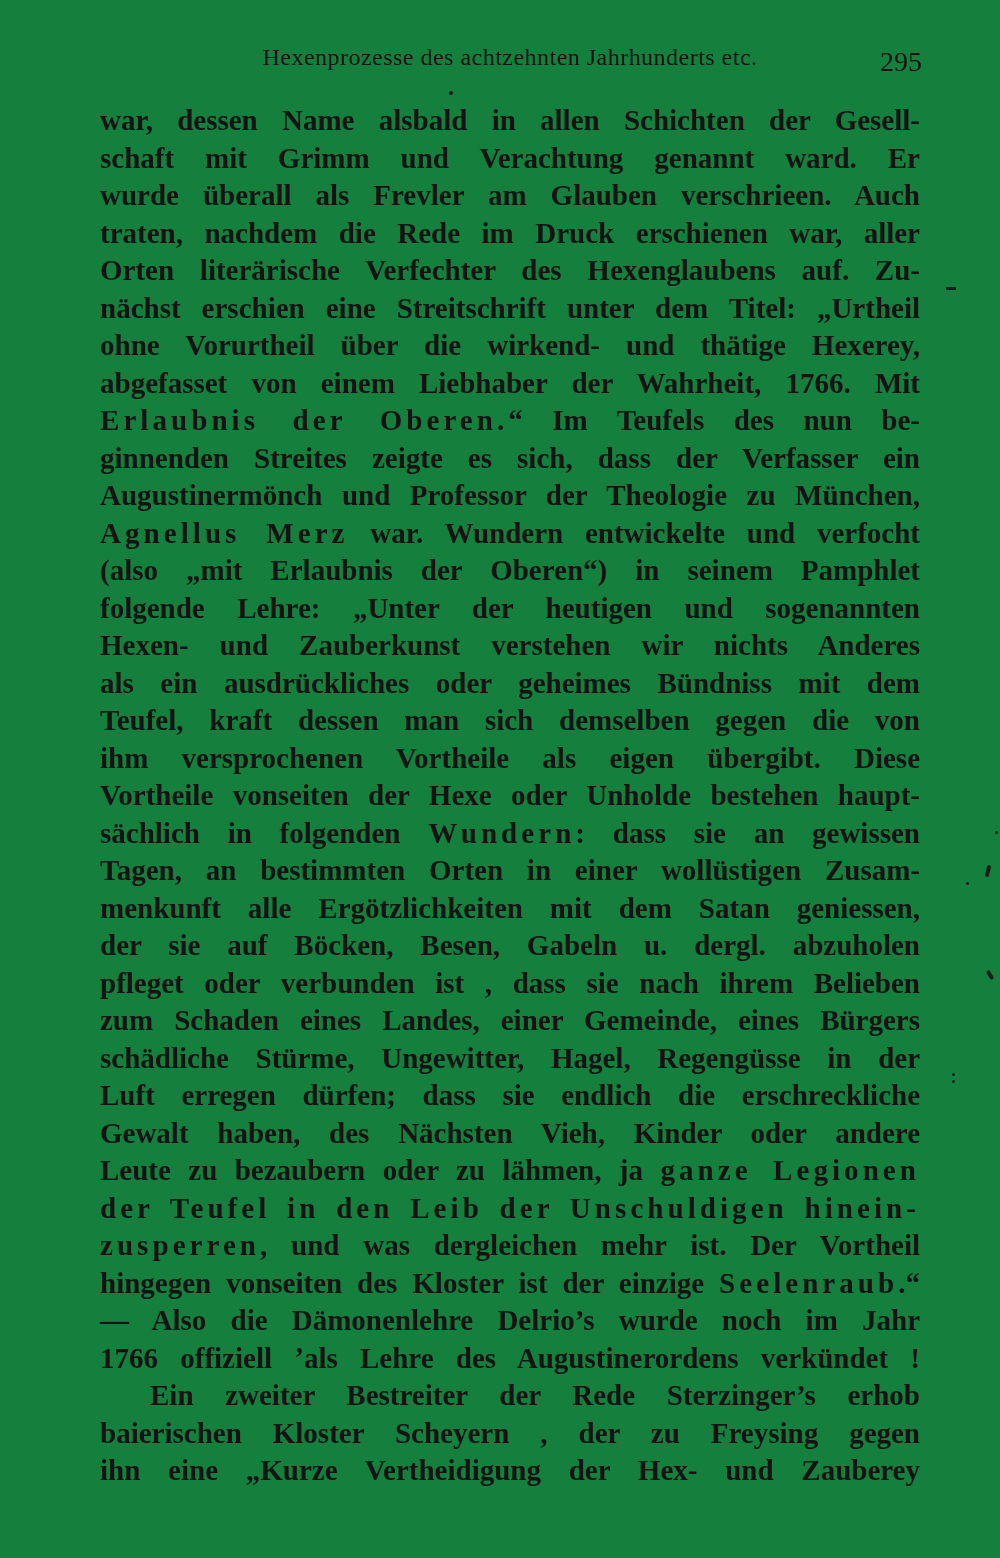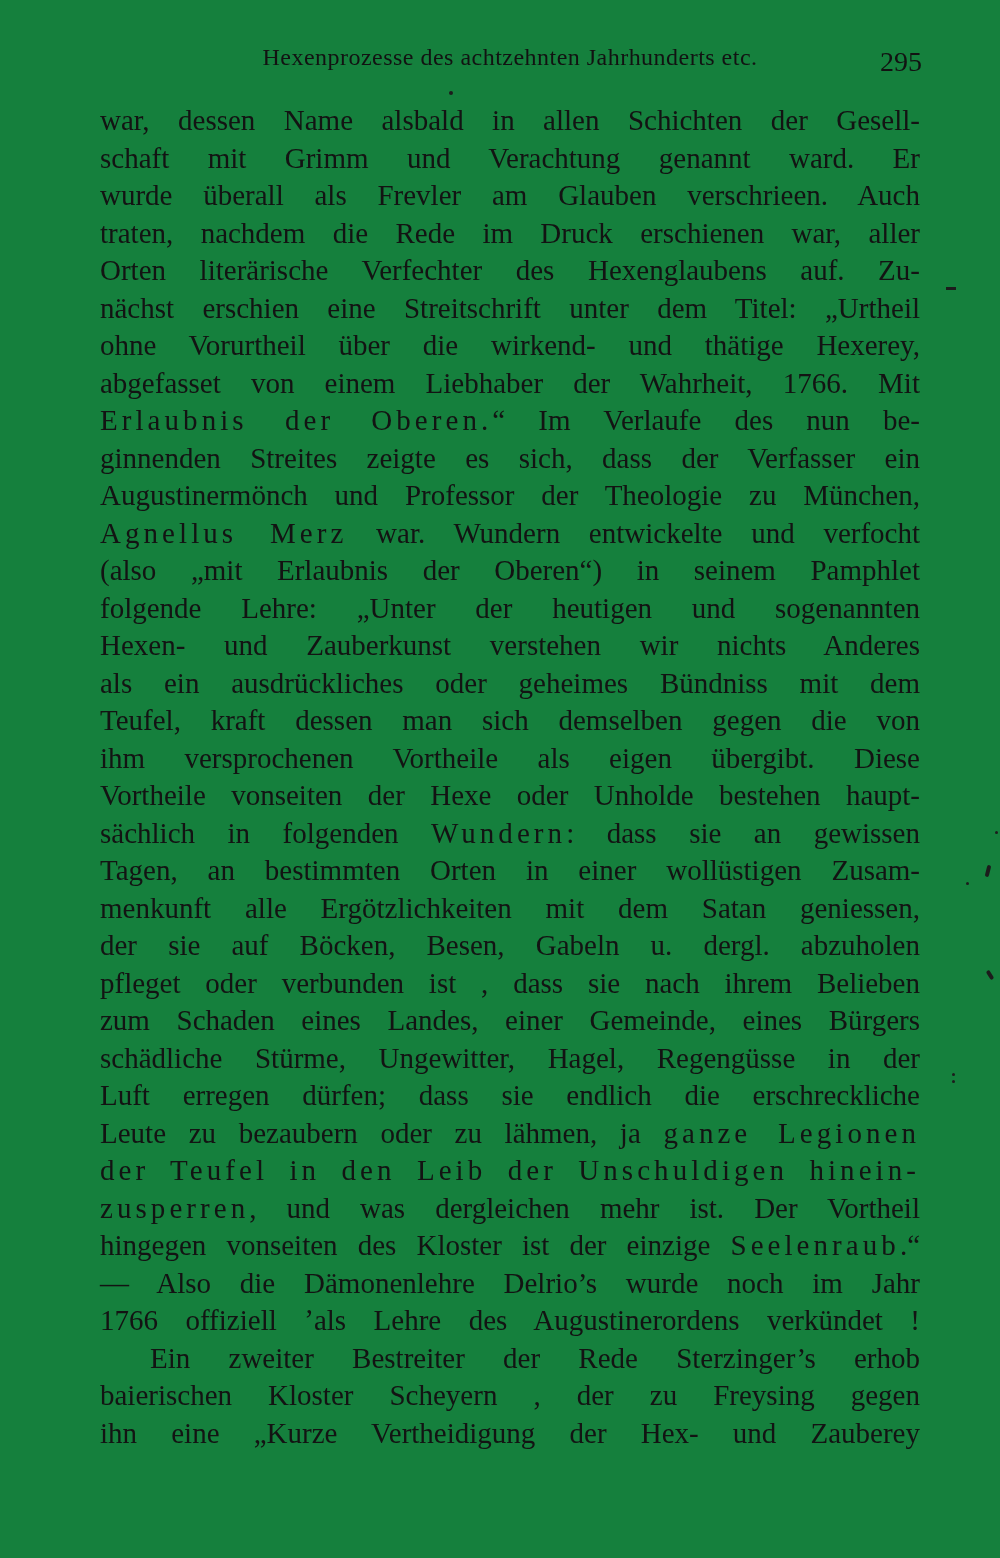--- a/index.html
+++ b/index.html
@@ -35,20 +35,21 @@
     color: #121212;
     font-family: Liberation Serif, serif;
   }
   .body-text {
     position: absolute;
     top: 102px;
     left: 100px;
     width: 820px;
     font-size: 29px;
     line-height: 37.5px;
+    font-weight: bold;
   }
   .line {
     text-align: justify;
     text-align-last: justify;
     height: 37.5px;
     white-space: nowrap; 
   }
   .line.indent {
     text-indent: 50px;
   }
@@ -72,39 +73,40 @@
 
   <main class="body-text">
       <div class="line"><span>war, dessen Name alsbald in allen Schichten der Gesell-</span></div>
       <div class="line"><span>schaft mit Grimm und Verachtung genannt ward. Er</span></div>
       <div class="line"><span>wurde überall als Frevler am Glauben verschrieen. Auch</span></div>
       <div class="line"><span>traten, nachdem die Rede im Druck erschienen war, aller</span></div>
       <div class="line"><span>Orten literärische Verfechter des Hexenglaubens auf. Zu-</span></div>
       <div class="line"><span>nächst erschien eine Streitschrift unter dem Titel: „Urtheil</span></div>
       <div class="line"><span>ohne Vorurtheil über die wirkend- und thätige Hexerey,</span></div>
       <div class="line"><span>abgefasset von einem Liebhaber der Wahrheit, 1766. Mit</span></div>
-      <div class="line"><span class="sp">Erlaubnis der Oberen.</span><span>“ Im Verlaufe des nun be-</span></div>
+      <div class="line"><span class="sp">Erlaubnis der Oberen.</span><span>“ Im Teufels des nun be-</span></div>
       <div class="line"><span>ginnenden Streites zeigte es sich, dass der Verfasser ein</span></div>
       <div class="line"><span>Augustinermönch und Professor der Theologie zu München,</span></div>
       <div class="line"><span class="sp">Agnellus Merz</span><span> war. Wundern entwickelte und verfocht</span></div>
       <div class="line"><span>(also „mit Erlaubnis der Oberen“) in seinem Pamphlet</span></div>
       <div class="line"><span>folgende Lehre: „Unter der heutigen und sogenannten</span></div>
       <div class="line"><span>Hexen- und Zauberkunst verstehen wir nichts Anderes</span></div>
       <div class="line"><span>als ein ausdrückliches oder geheimes Bündniss mit dem</span></div>
       <div class="line"><span>Teufel, kraft dessen man sich demselben gegen die von</span></div>
       <div class="line"><span>ihm versprochenen Vortheile als eigen übergibt. Diese</span></div>
       <div class="line"><span>Vortheile vonseiten der Hexe oder Unholde bestehen haupt-</span></div>
       <div class="line"><span>sächlich in folgenden </span><span class="sp">Wundern</span><span>: dass sie an gewissen</span></div>
       <div class="line"><span>Tagen, an bestimmten Orten in einer wollüstigen Zusam-</span></div>
       <div class="line"><span>menkunft alle Ergötzlichkeiten mit dem Satan geniessen,</span></div>
       <div class="line"><span>der sie auf Böcken, Besen, Gabeln u. dergl. abzuholen</span></div>
       <div class="line"><span>pfleget oder verbunden ist , dass sie nach ihrem Belieben</span></div>
       <div class="line"><span>zum Schaden eines Landes, einer Gemeinde, eines Bürgers</span></div>
       <div class="line"><span>schädliche Stürme, Ungewitter, Hagel, Regengüsse in der</span></div>
       <div class="line"><span>Luft erregen dürfen; dass sie endlich die erschreckliche</span></div>
+      <div class="line"><span>Gewalt haben, des Nächsten Vieh, Kinder oder andere</span></div>
       <div class="line"><span>Leute zu bezaubern oder zu lähmen, ja </span><span class="sp">ganze Legionen</span></div>
       <div class="line"><span class="sp">der Teufel in den Leib der Unschuldigen hinein-</span></div>
       <div class="line"><span class="sp">zusperren</span><span>, und was dergleichen mehr ist. Der Vortheil</span></div>
       <div class="line"><span>hingegen vonseiten des Kloster ist der einzige </span><span class="sp">Seelenraub</span><span>.“</span></div>
       <div class="line"><span>— Also die Dämonenlehre Delrio’s wurde noch im Jahr</span></div>
       <div class="line"><span>1766 offiziell ʼals Lehre des Augustinerordens verkündet !</span></div>
       <div class="line indent"><span>Ein zweiter Bestreiter der Rede Sterzinger’s erhob</span></div>
       <div class="line"><span>baierischen Kloster Scheyern , der zu Freysing gegen</span></div>
       <div class="line"><span>ihn eine „Kurze Vertheidigung der Hex- und Zauberey</span></div>
     </main>

